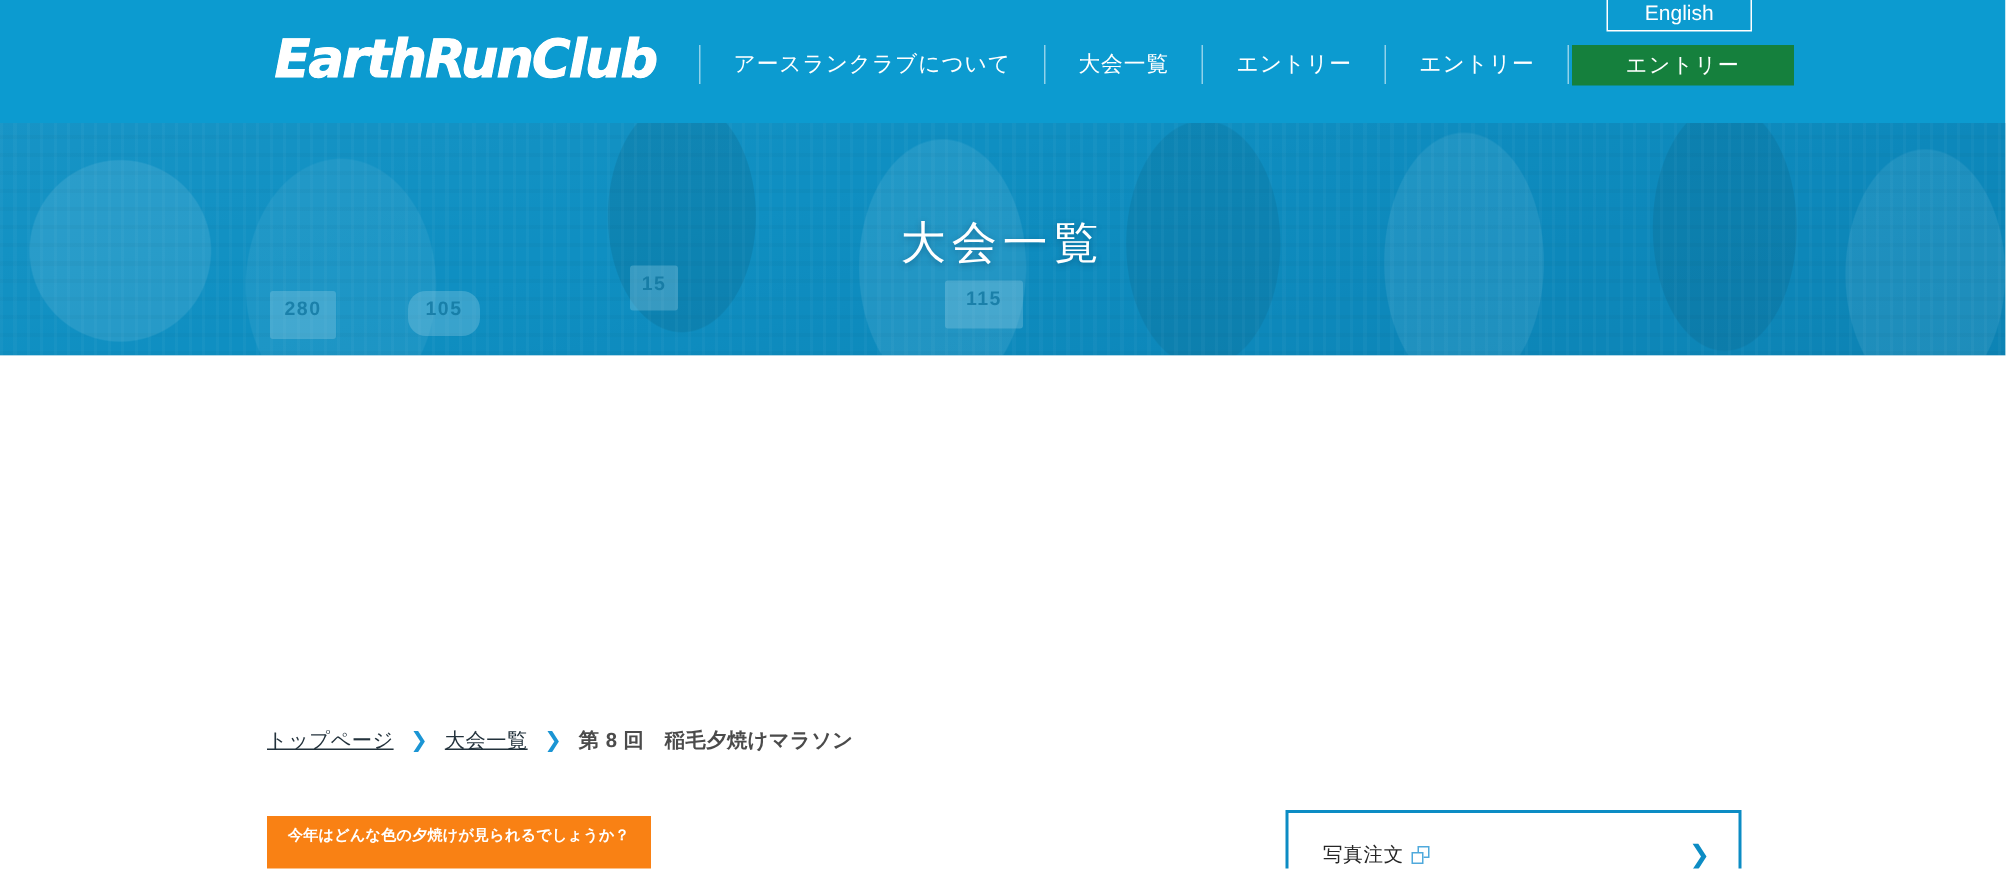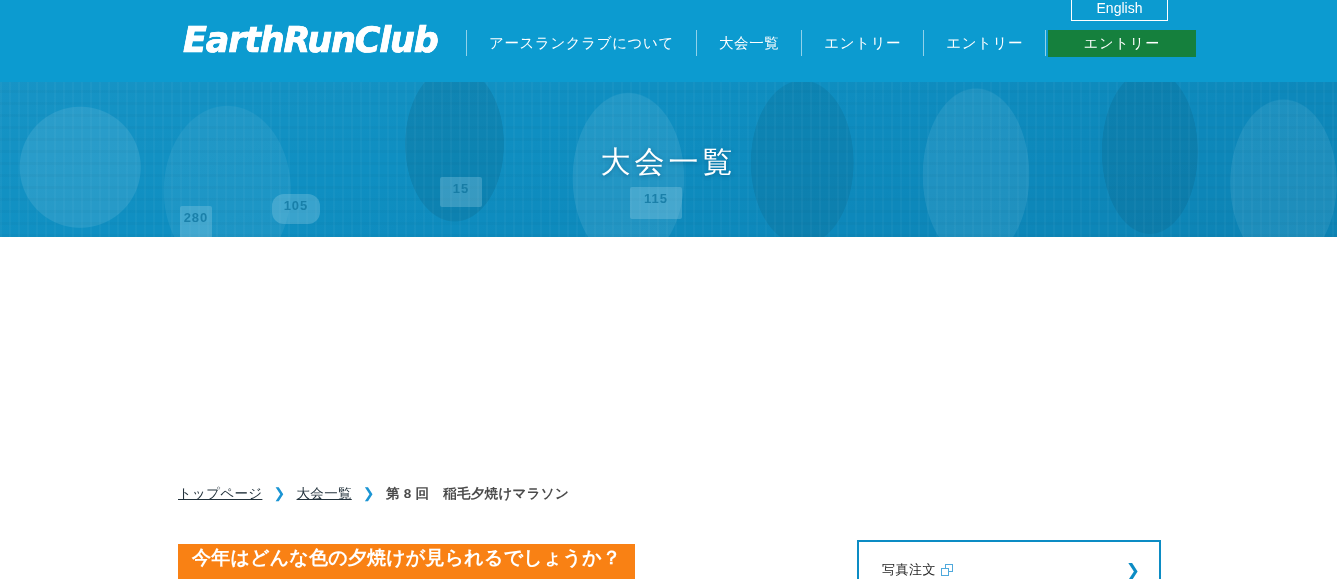--- a/index.html
+++ b/index.html
@@ -149,21 +149,21 @@
     padding: 0 7px;
     font-size: 14px;
   }
   .breadcrumb .crumb-current { color: #4b4b4b; font-weight: bold; }
 
   .tagline-badge {
     position: absolute; left: 178px; top: 307px;
     height: 36px;
     background: #F98114;
     color: #ffffff;
-    font-size: 19px;
+    font-size: 10px;
     font-weight: bold;
     line-height: 28px;
     padding: 0 14px;
     white-space: nowrap;
     letter-spacing: 0.2px;
   }
 
   .link-card {
     position: absolute; left: 857px; top: 303px;
     width: 304px; height: 113px;
@@ -224,23 +224,23 @@
   </nav>
 
   <div class="english-btn">English</div>
   <div class="entry-btn">エントリー</div>
 </div>
 
 <div class="hero">
   <div class="hero-photo"></div>
   <div class="hero-stripes"></div>
   <div class="hero-bibs">
-    <span class="bib" style="left:440px; top:95px; width:42px; height:30px;">15</span>
+    <span class="bib" style="left:420px; top:95px; width:32px; height:30px;">15</span>
     <span class="bib" style="left:630px; top:105px; width:52px; height:32px;">115</span>
-    <span class="bib" style="left:180px; top:124px; width:32px; height:32px;">280</span>
+    <span class="bib" style="left:180px; top:112px; width:44px; height:32px;">280</span>
     <span class="bib" style="left:272px; top:112px; width:48px; height:30px;border-radius:12px;">105</span>
   </div>
   <div class="hero-tint"></div>
   <div class="hero-title">大会一覧</div>
 </div>
 
 <div class="page">
 
   <div class="breadcrumb">
     <span class="crumb-link">トップページ</span>

